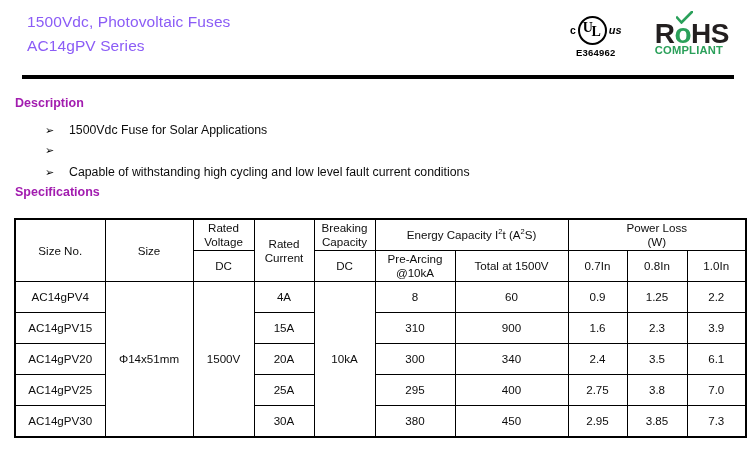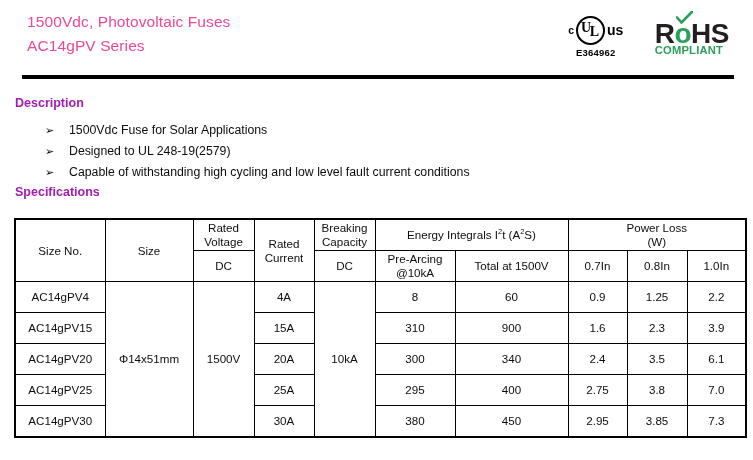--- a/index.html
+++ b/index.html
@@ -26,21 +26,21 @@
     height: 78px;
   }
   .title-block {
     position: absolute;
     left: 27px; top: 10px;
   }
   .title-line {
     font-size: 15.5px;
     line-height: 24px;
     letter-spacing: 0.1px;
-    color: #ec4899;
+    color: #8b5cf6;
     white-space: nowrap;
   }
 
   
   .certs {
     position: absolute;
     right: 24px; top: 14px;
     display: flex;
     align-items: flex-start;
     gap: 22px;
@@ -56,21 +56,21 @@
     justify-content: center;
     gap: 2px;
     height: 32px;
   }
   .ul-c, .ul-us {
     font-size: 10.5px;
     font-weight: bold;
     color: #000;
     line-height: 1;
   }
-  .ul-us { font-size: 14px; }
+  .ul-us { font-size: 11px; font-style: italic; }
   .ul-circle {
     width: 29px; height: 29px;
     border: 2.4px solid #000;
     border-radius: 50%;
     position: relative;
     box-sizing: border-box;
   }
   .ul-u, .ul-l {
     position: absolute;
     font-weight: bold;
@@ -220,21 +220,20 @@
 
   <div class="section-title" id="desc-title">Description</div>
 
   <div class="bullets">
     <div class="bullet">
       <span class="bullet-marker">➢</span>
       <span>1500Vdc Fuse for Solar Applications</span>
     </div>
     <div class="bullet">
       <span class="bullet-marker">➢</span>
-      <span>Designed to UL 248-19(2579)</span>
     </div>
     <div class="bullet">
       <span class="bullet-marker">➢</span>
       <span>Capable of withstanding high cycling and low level fault current conditions</span>
     </div>
   </div>
 
   <div class="section-title" id="spec-title">Specifications</div>
 
   <table class="spec-table">
@@ -250,21 +249,21 @@
         <col style="width:60px">
         <col style="width:59px">
     </colgroup>
     <thead>
       <tr class="hdr-tall">
         <th rowspan="2">Size No.</th>
         <th rowspan="2">Size</th>
         <th>Rated Voltage</th>
         <th rowspan="2">Rated Current</th>
         <th>Breaking Capacity</th>
-        <th colspan="2"><span>Energy Integrals I</span><sup>2</sup><span>t (A</span><sup>2</sup><span>S)</span></th>
+        <th colspan="2"><span>Energy Capacity I</span><sup>2</sup><span>t (A</span><sup>2</sup><span>S)</span></th>
         <th colspan="3"><span>Power Loss</span><br><span>(W)</span></th>
       </tr>
       <tr class="hdr-short">
         <th>DC</th>
         <th>DC</th>
         <th><span>Pre-Arcing</span><br><span>@10kA</span></th>
         <th>Total at 1500V</th>
         <th>0.7In</th>
         <th>0.8In</th>
         <th>1.0In</th>

